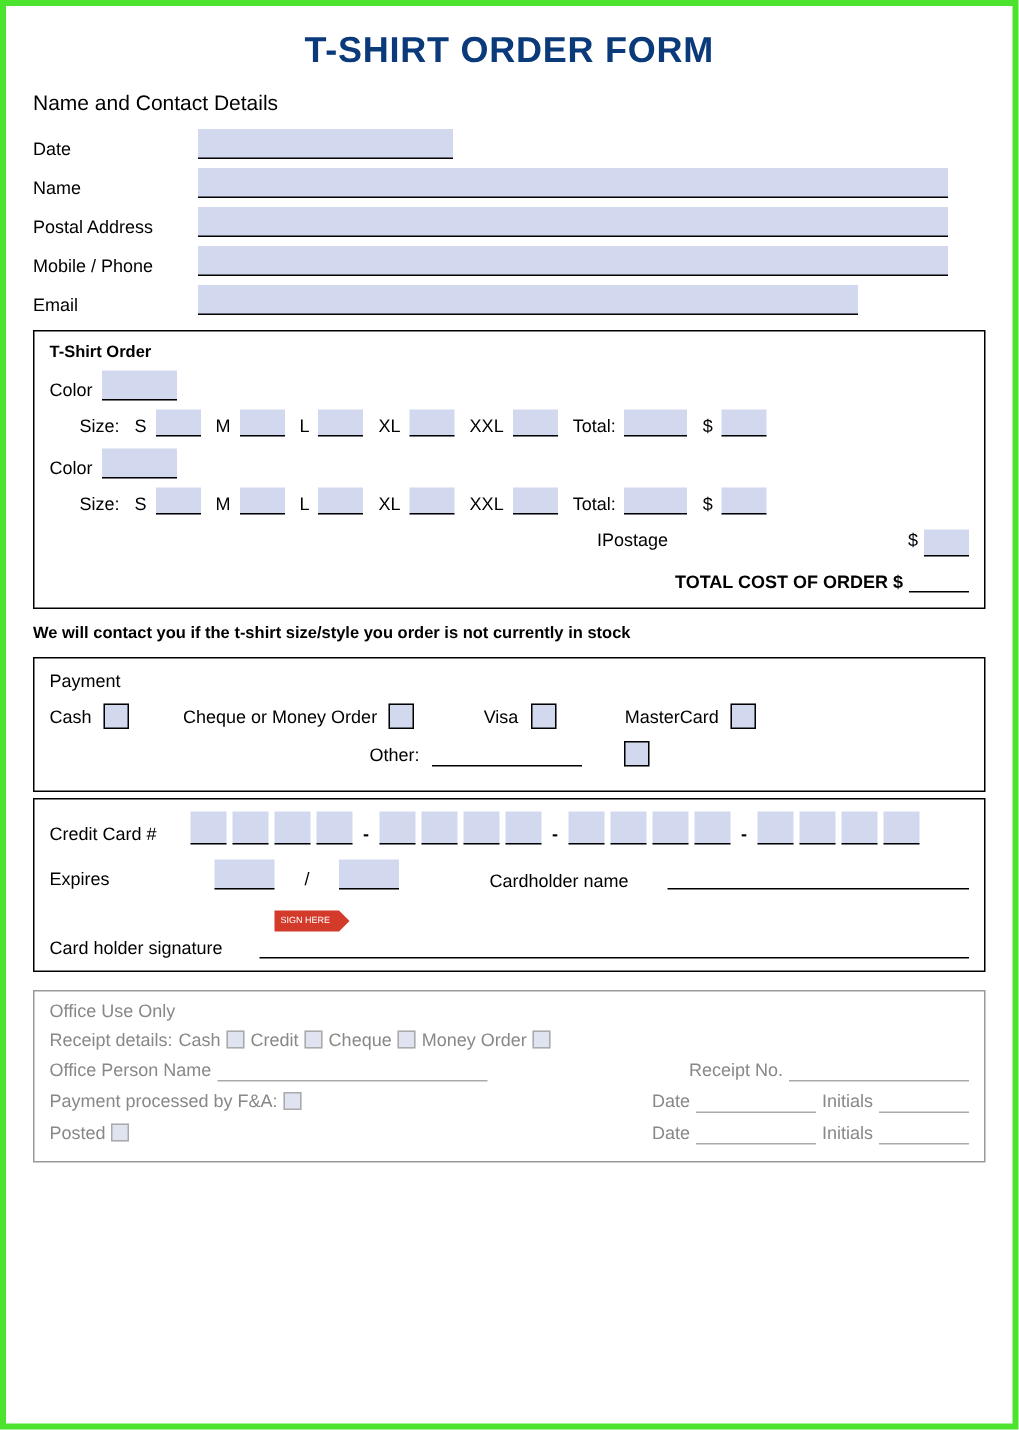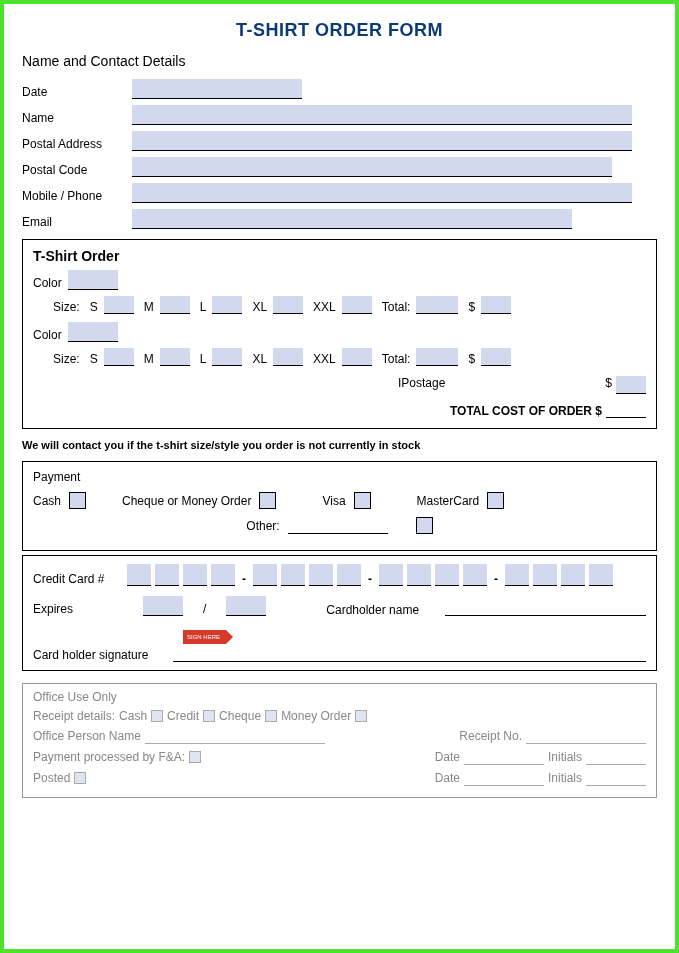--- a/index.html
+++ b/index.html
@@ -12,21 +12,21 @@
   }
   .page {
     width: 679px;
     height: 953px;
     border: 4px solid #4be32e;
     padding: 10px 18px;
     position: relative;
   }
   h1 {
     text-align: center;
-    font-size: 18px;
+    font-size: 24px;
     font-weight: bold;
     margin: 6px 0 12px 0;
     color: #0b3a7a;
     font-family: Arial, sans-serif;
     letter-spacing: 0.5px;
   }
   .section-head {
     font-size: 14px;
     font-weight: normal;
     margin: 4px 0 10px 0;
@@ -118,34 +118,30 @@
   </div>
   <div class="row">
     <span class="label">Name</span>
     <span class="field-fill" style="width:500px"></span>
   </div>
   <div class="row">
     <span class="label">Postal   Address</span>
     <span class="field-fill" style="width:500px"></span>
   </div>
   <div class="row">
-    <span class="label">Postal Code</span>
-    <span class="field-fill" style="width:480px"></span>
-  </div>
-  <div class="row">
     <span class="label">Mobile / Phone</span>
     <span class="field-fill" style="width:500px"></span>
   </div>
   <div class="row">
     <span class="label">Email</span>
     <span class="field-fill" style="width:440px"></span>
   </div>
 
   <div class="box">
-    <div class="bold" style="font-size:14px;margin-bottom:6px">T-Shirt  Order</div>
+    <div class="bold" style="font-size:11px;margin-bottom:6px">T-Shirt  Order</div>
 
     <div style="display:flex;align-items:flex-end;margin:4px 0">
       <span>Color</span>
       <span class="field-fill" style="width:50px;margin-left:6px"></span>
     </div>
     <div class="sizes-row">
       <span>Size:</span>
       <span class="sz-label">S</span>
         <span class="field-fill tiny"></span>
       <span class="sz-label">M</span>

